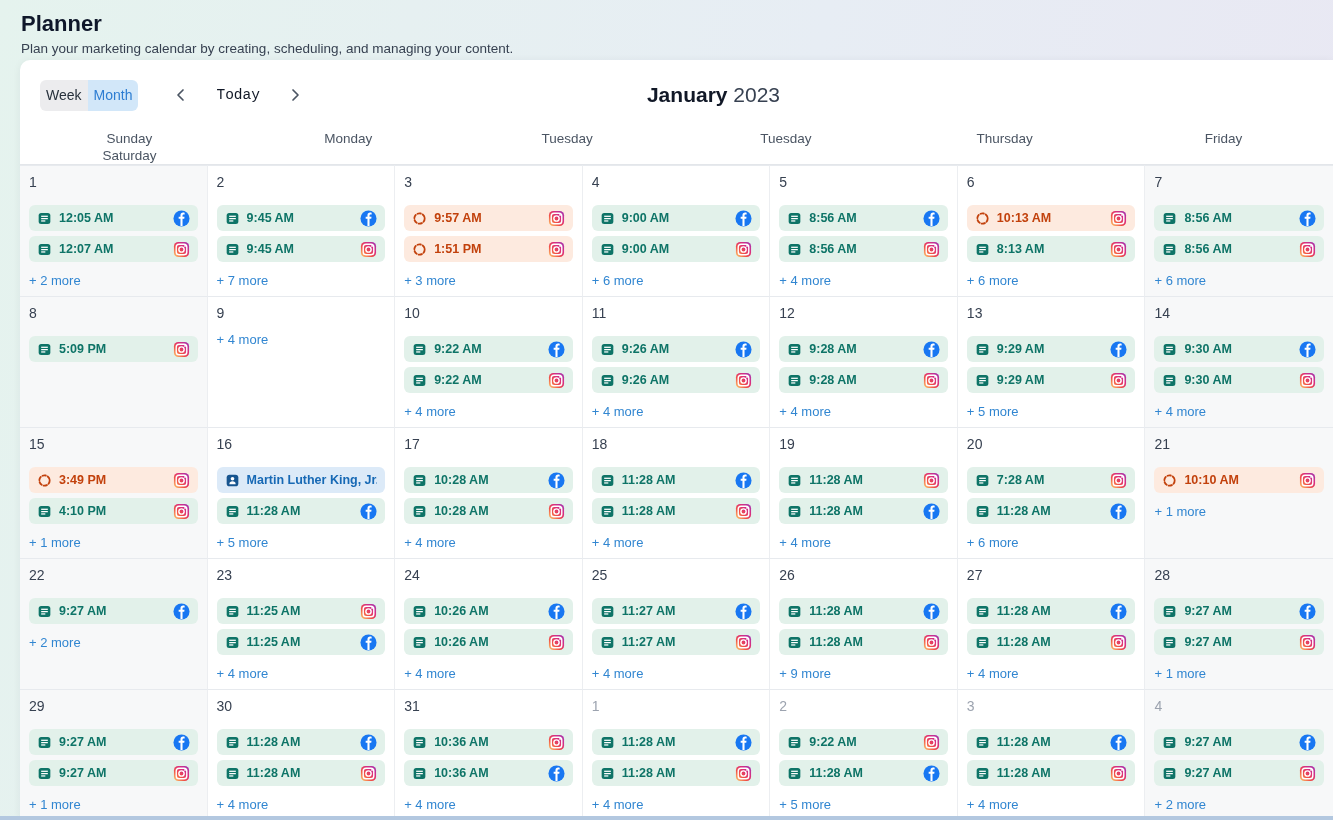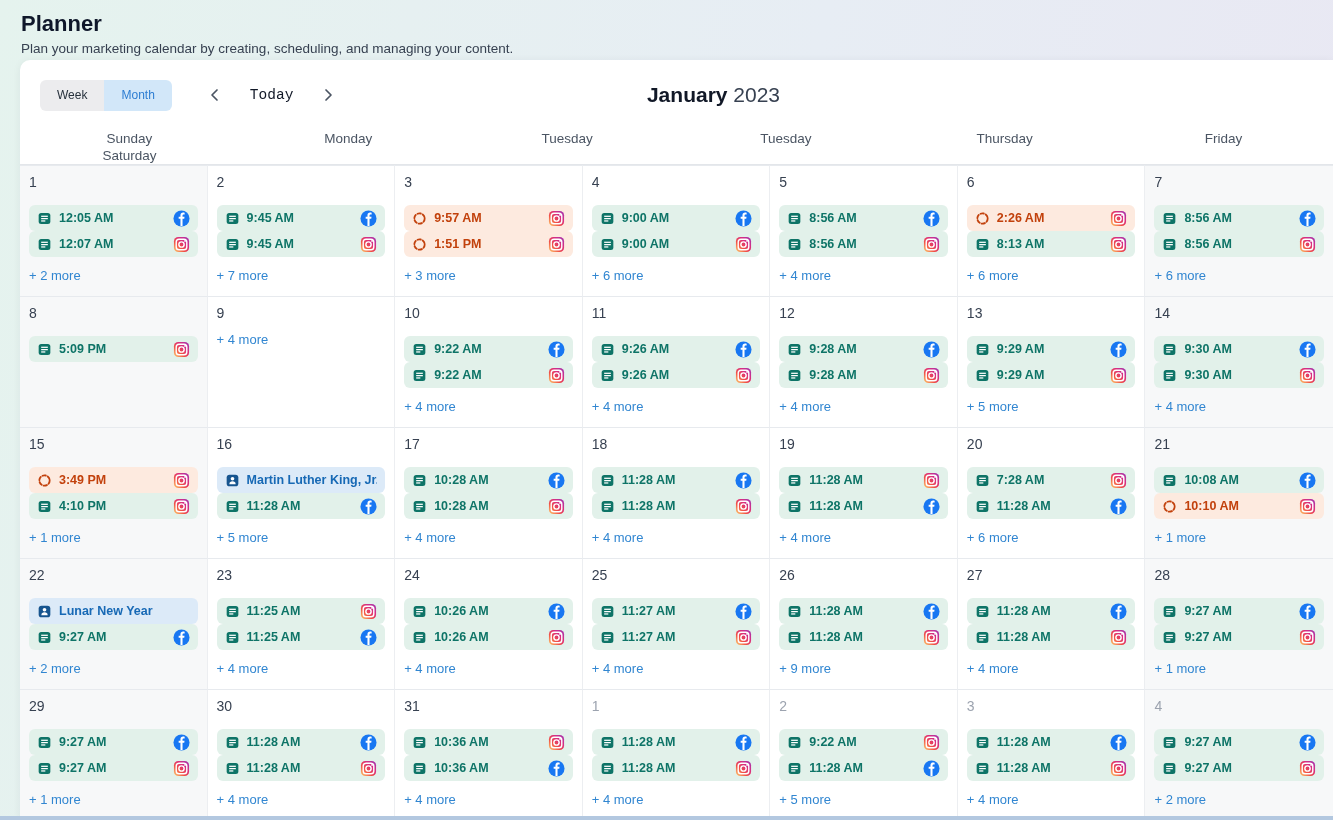--- a/index.html
+++ b/index.html
@@ -16,21 +16,21 @@
 
   .card {
     position:absolute; left:20px; top:60px; right:0; bottom:0;
     background:#fff; border-top-left-radius:10px;
     box-shadow: 0 1px 8px rgba(30,41,59,.06);
     display:flex; flex-direction:column;
   }
   .toolbar { height:70px; flex:none; display:flex; align-items:center; padding:0 20px; position:relative; }
   .seg { display:flex; }
   .seg button {
-    height:31px; padding:0 17px; font-size:12px; border:none; cursor:pointer;
+    height:31px; padding:0 6px; font-size:14px; border:none; cursor:pointer;
     font-family:inherit; color:#27313c;
   }
   .seg .week-btn { background:#ececee; border-radius:6px 0 0 6px; }
   .seg .month-btn { background:var(--month_active_bg,#d2e7f9); color:var(--month_active_text,#2d7dd2); border-radius:0 6px 6px 0; }
   .nav-btn { background:none; border:none; cursor:pointer; padding:2px 4px; margin-left:30px; display:flex; align-items:center; }
   .nav-btn.next { margin-left:0; }
   .today-btn { background:none; border:none; font-size:14.5px; color:#111827; margin:0 22px; cursor:pointer; font-family:Liberation Mono, monospace; }
   .cal-title { position:absolute; left:calc(50% + 37px); transform:translateX(-50%); font-size:21px; white-space:nowrap; }
   .cal-title .m { font-weight:700; color:#111827; }
   .cal-title .y { font-weight:400; color:#374151; }
@@ -43,21 +43,21 @@
 
   .grid { display:grid; grid-template-columns:repeat(7,1fr); grid-auto-rows:131px; flex:1; }
   .cell {
     border-top:1px solid #e7eaee; border-right:1px solid #eceef1;
     padding:8px 9px 0; background:#fff; overflow:hidden; cursor:pointer;
   }
   .cell:nth-child(7n) { border-right:none; }
   .cell.weekend { background:#f7f8f9; }
   .day-num { font-size:14px; color:#374151; }
   .cell.other .day-num { color:#9ca3af; }
-  .events { margin-top:15px; display:flex; flex-direction:column; }
+  .events { margin-top:15px; display:flex; flex-direction:column; gap:5px; }
   .chip {
     height:26px; border-radius:6px; display:flex; align-items:center; gap:7px;
     padding:0 8px; font-size:12.5px; font-weight:700; white-space:nowrap;
   }
   .chip.published { background:var(--published_bg,#e2f1ea); color:var(--published_text,#0e7467); }
   .chip.pending   { background:var(--pending_bg,#fdeadf);   color:var(--pending_text,#c2410c); }
   .chip.holiday   { background:var(--holiday_bg,#dceaf8);   color:var(--holiday_text,#1769b5); }
   .lead-icon { width:15px; height:15px; flex:none; }
   .platform-icon { width:17px; height:17px; margin-left:auto; flex:none; }
   .chip-label { overflow:hidden; text-overflow:clip; }
@@ -268,21 +268,21 @@
         </div>
     <div class="more">+ 4 more</div>
   </div>
       <div class="cell">
     <div class="day-num">6</div>
     <div class="events">
           <div class="chip pending">
     <svg class="lead-icon">
               <use href="#sym-pending"></use>
             </svg>
-    <span class="chip-label">2:26 AM</span>
+    <span class="chip-label">10:13 AM</span>
     <svg class="platform-icon">
               <use href="#sym-ig"></use>
             </svg>
   </div>
           <div class="chip published">
     <svg class="lead-icon">
               <use href="#sym-doc"></use>
             </svg>
     <span class="chip-label">8:13 AM</span>
     <svg class="platform-icon">
@@ -593,51 +593,35 @@
     <svg class="platform-icon">
               <use href="#sym-fb"></use>
             </svg>
   </div>
         </div>
     <div class="more">+ 6 more</div>
   </div>
       <div class="cell weekend">
     <div class="day-num">21</div>
     <div class="events">
-          <div class="chip published">
-    <svg class="lead-icon">
-              <use href="#sym-doc"></use>
-            </svg>
-    <span class="chip-label">10:08 AM</span>
-    <svg class="platform-icon">
-              <use href="#sym-fb"></use>
-            </svg>
-  </div>
           <div class="chip pending">
     <svg class="lead-icon">
               <use href="#sym-pending"></use>
             </svg>
     <span class="chip-label">10:10 AM</span>
     <svg class="platform-icon">
               <use href="#sym-ig"></use>
             </svg>
   </div>
         </div>
     <div class="more">+ 1 more</div>
   </div>
       <div class="cell weekend">
     <div class="day-num">22</div>
     <div class="events">
-          <div class="chip holiday">
-    <svg class="lead-icon">
-              <use href="#sym-holiday"></use>
-            </svg>
-    <span class="chip-label">Lunar New Year</span>
-
-  </div>
           <div class="chip published">
     <svg class="lead-icon">
               <use href="#sym-doc"></use>
             </svg>
     <span class="chip-label">9:27 AM</span>
     <svg class="platform-icon">
               <use href="#sym-fb"></use>
             </svg>
   </div>
         </div>

